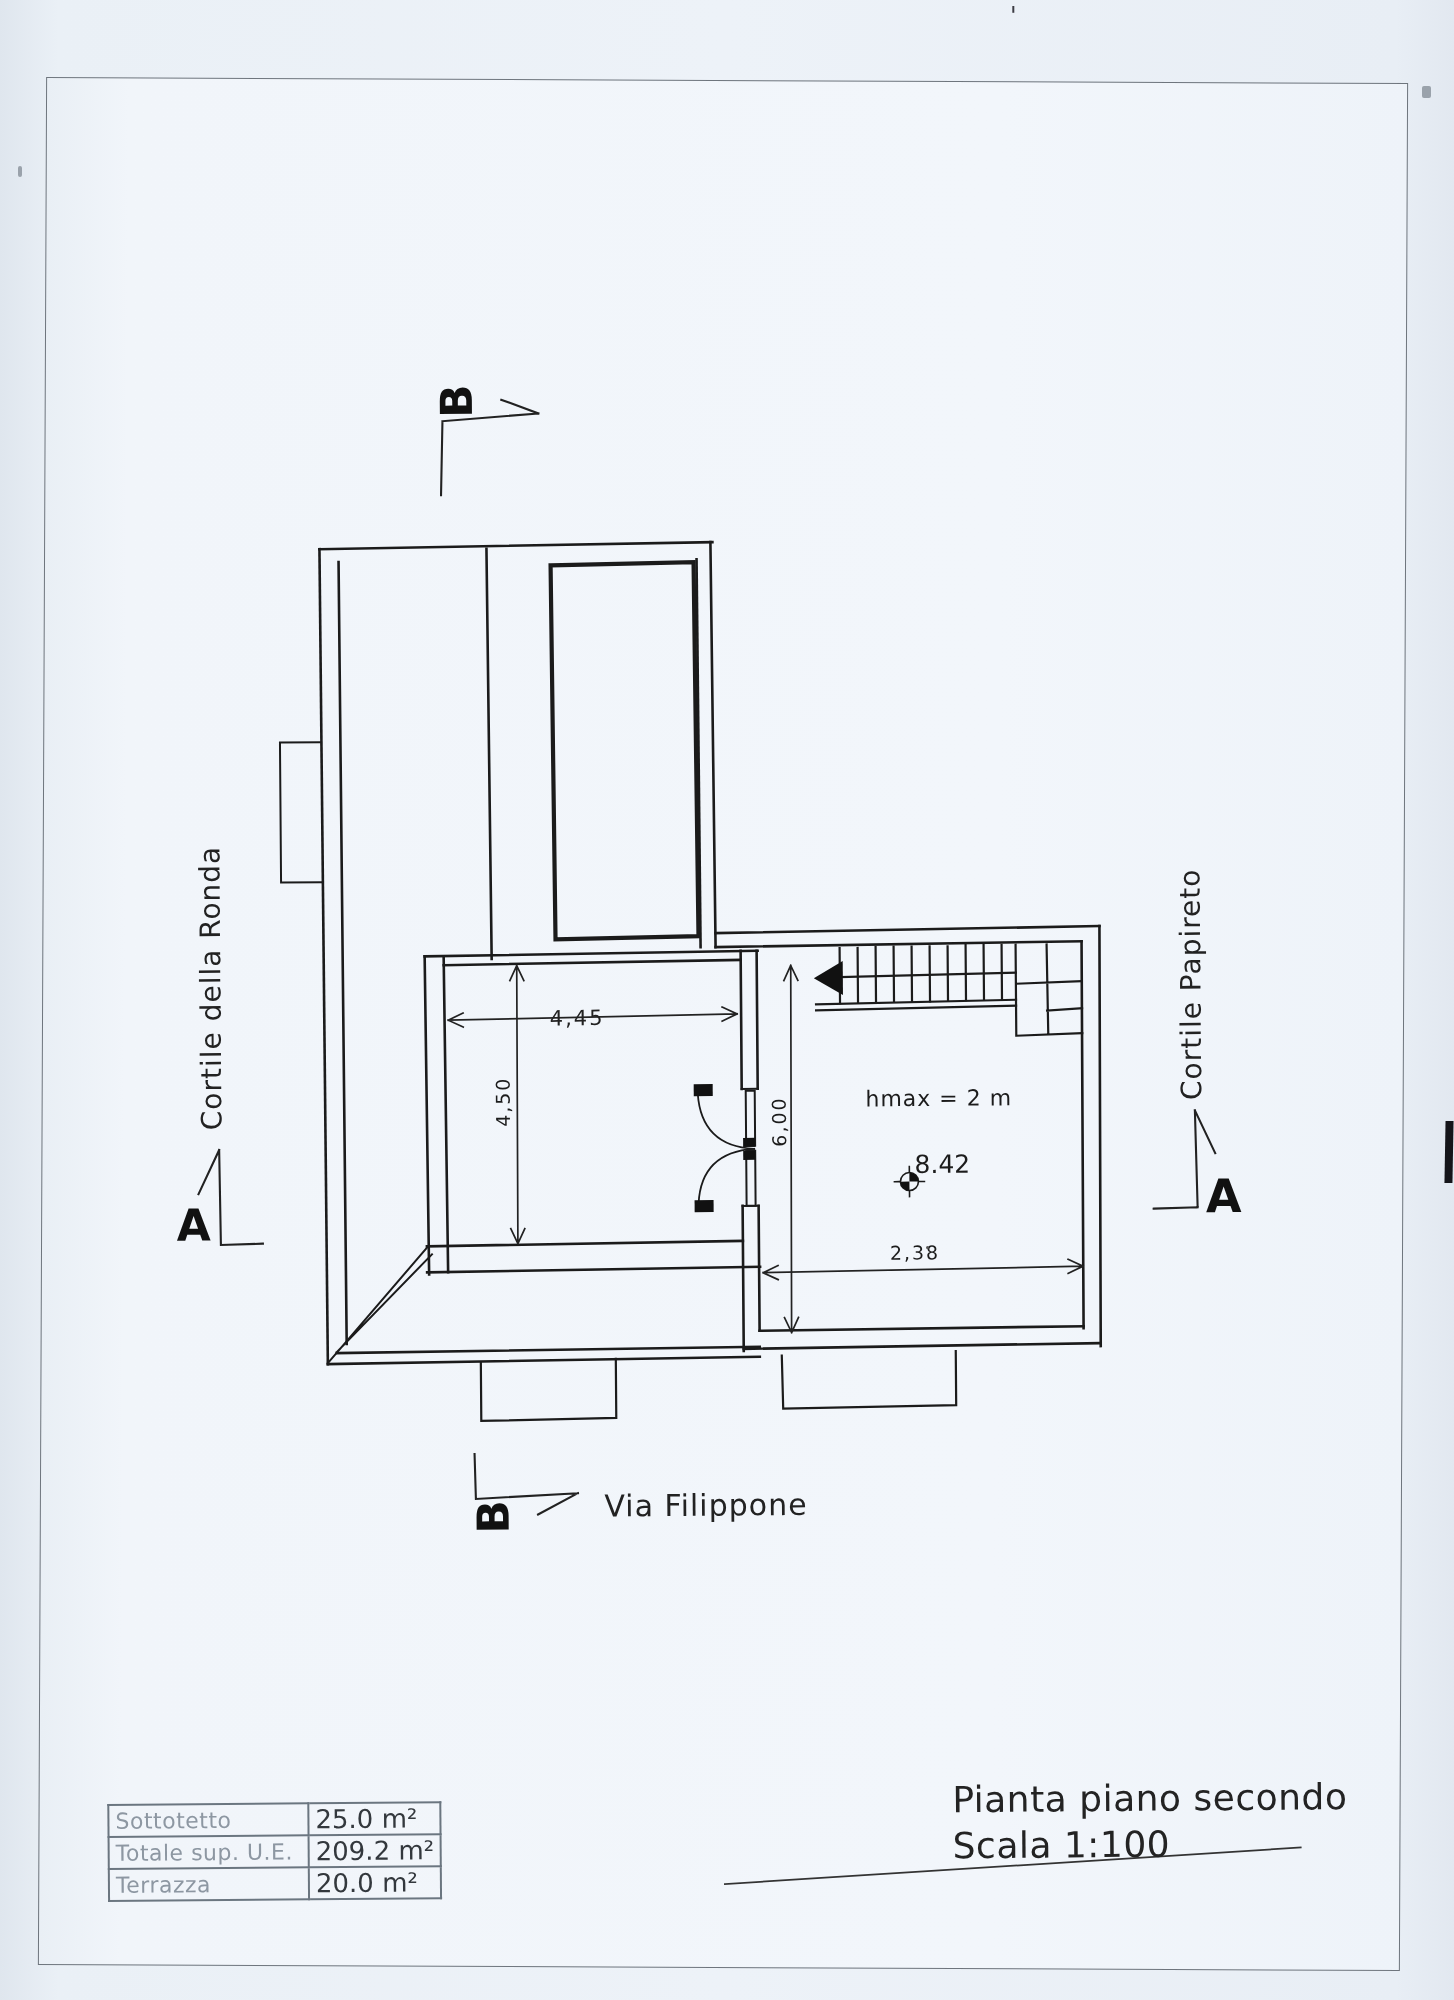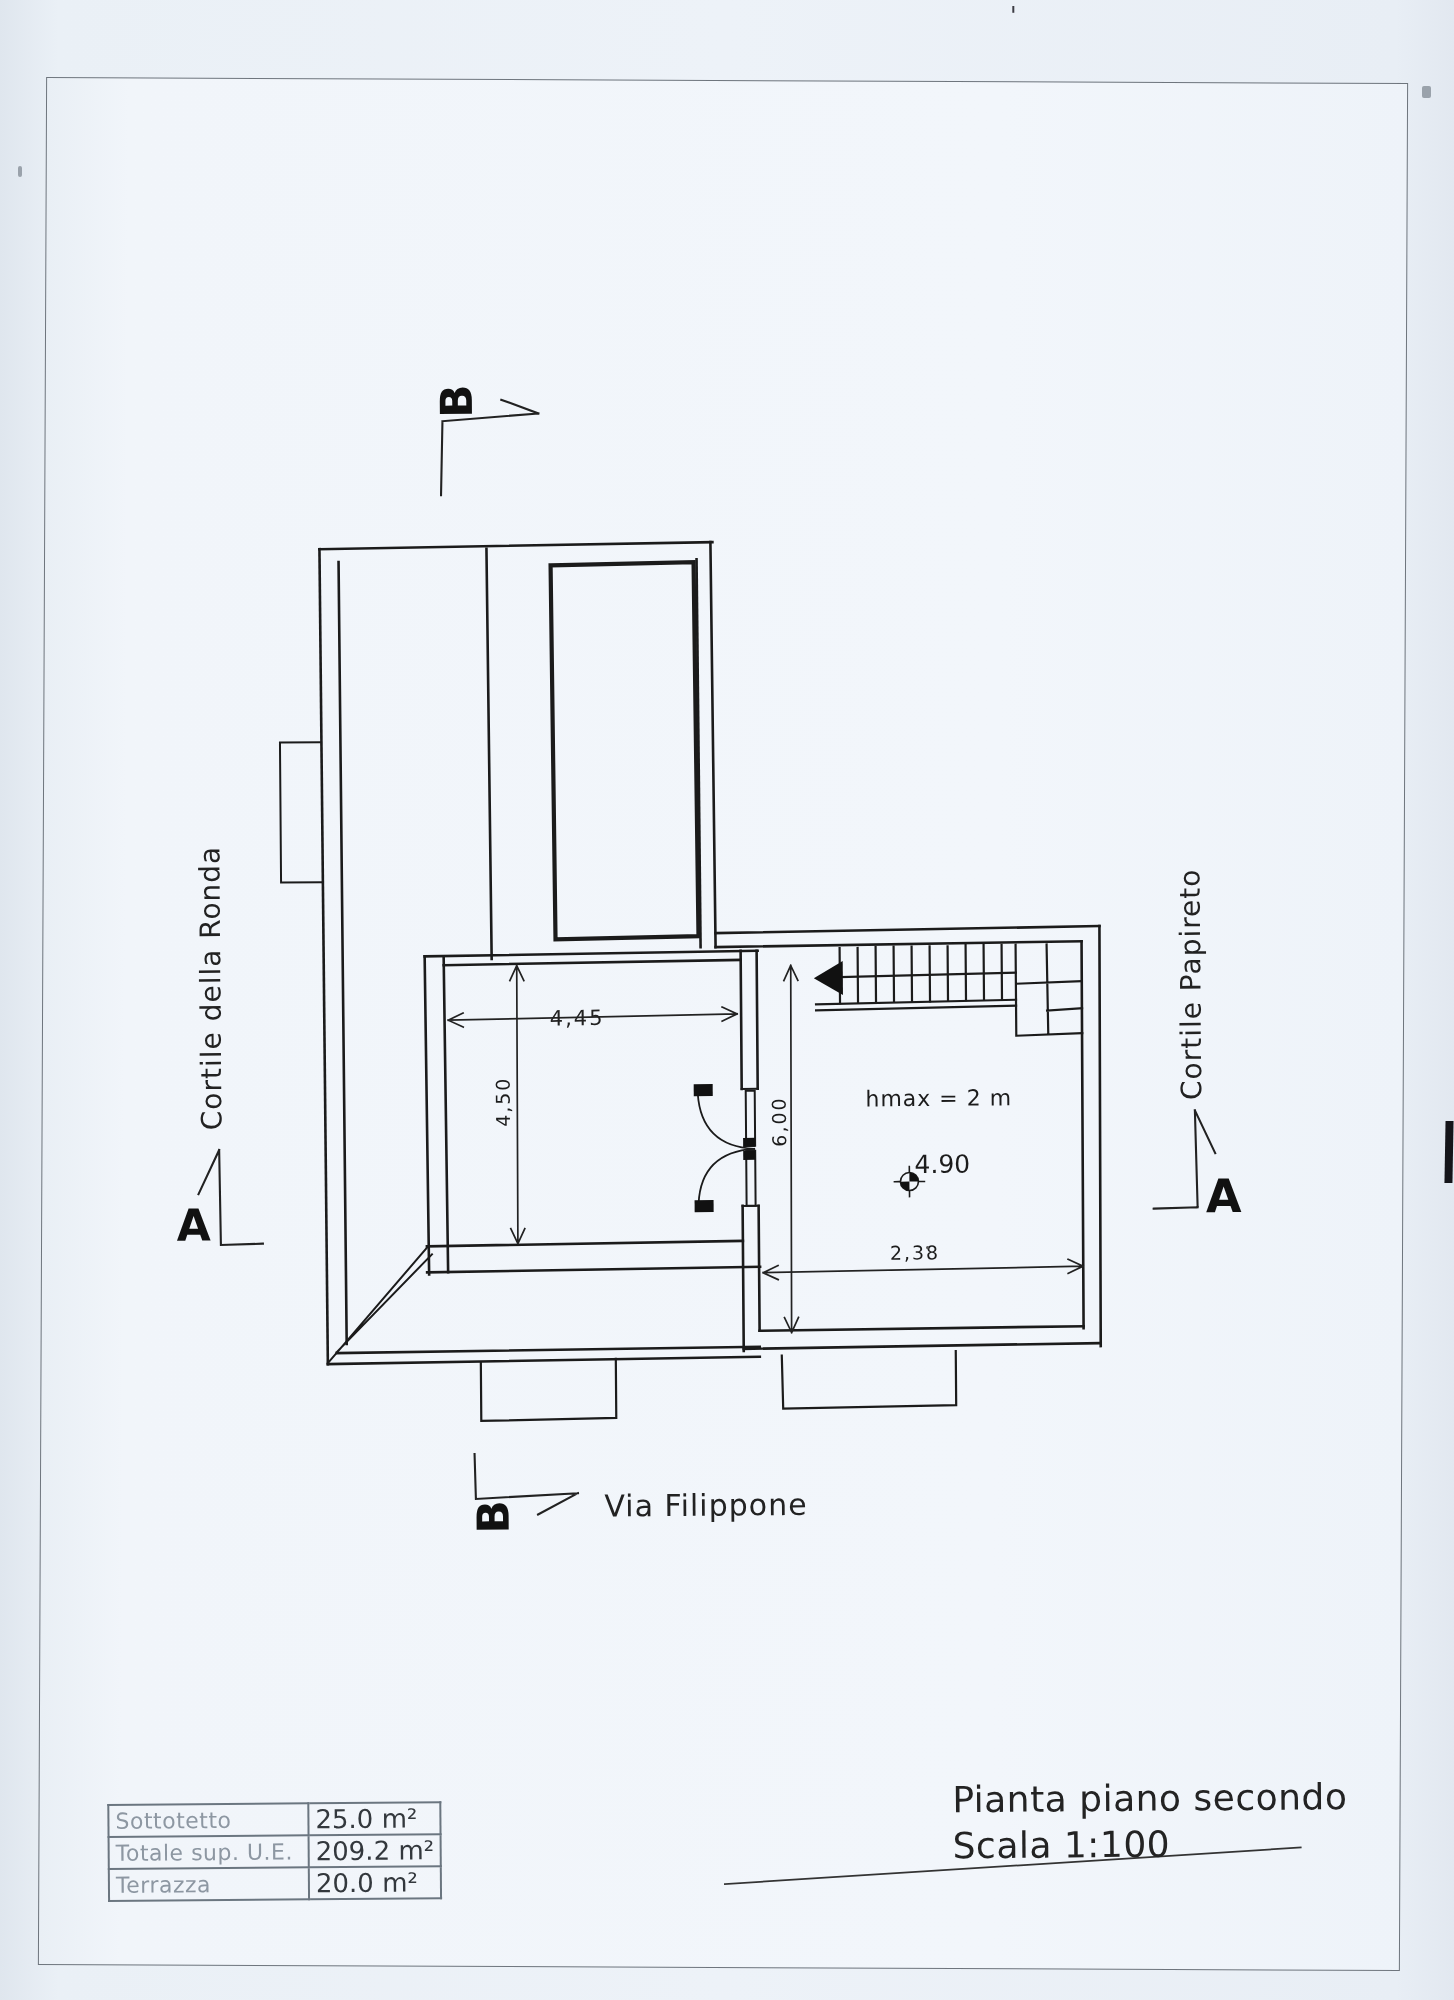--- a/index.html
+++ b/index.html
@@ -128,21 +128,21 @@
   <div class="txt v marker-letter" style="left:461px;top:399px;">B</div>
   <div class="txt v marker-letter" style="left:489px;top:1515px;">B</div>
   <div class="txt marker-letter" style="left:192px;top:1221px;">A</div>
   <div class="txt marker-letter" style="left:1222px;top:1200px;font-size:46px;">A</div>
 
   <div class="txt dim" style="left:577px;top:1001px;margin-top:16px;">4,45</div>
   <div class="txt v dim-small" style="left:502px;top:1100px;">4,50</div>
   <div class="txt v dim-small" style="left:778px;top:1122px;">6,00</div>
   <div class="txt dim-small" style="left:913px;top:1254px;">2,38</div>
   <div class="txt note" style="left:938px;top:1100px;">hmax = 2 m</div>
-  <div class="txt level" style="left:941px;top:1166px;">4.90</div>
+  <div class="txt level" style="left:941px;top:1166px;">8.42</div>
 
   <div class="title-block">
     <div>Pianta piano secondo</div>
     <div>Scala 1:100</div>
   </div>
 
   <table class="area-table">
     <tbody>
         <tr>
       <td class="l">Sottotetto</td>

